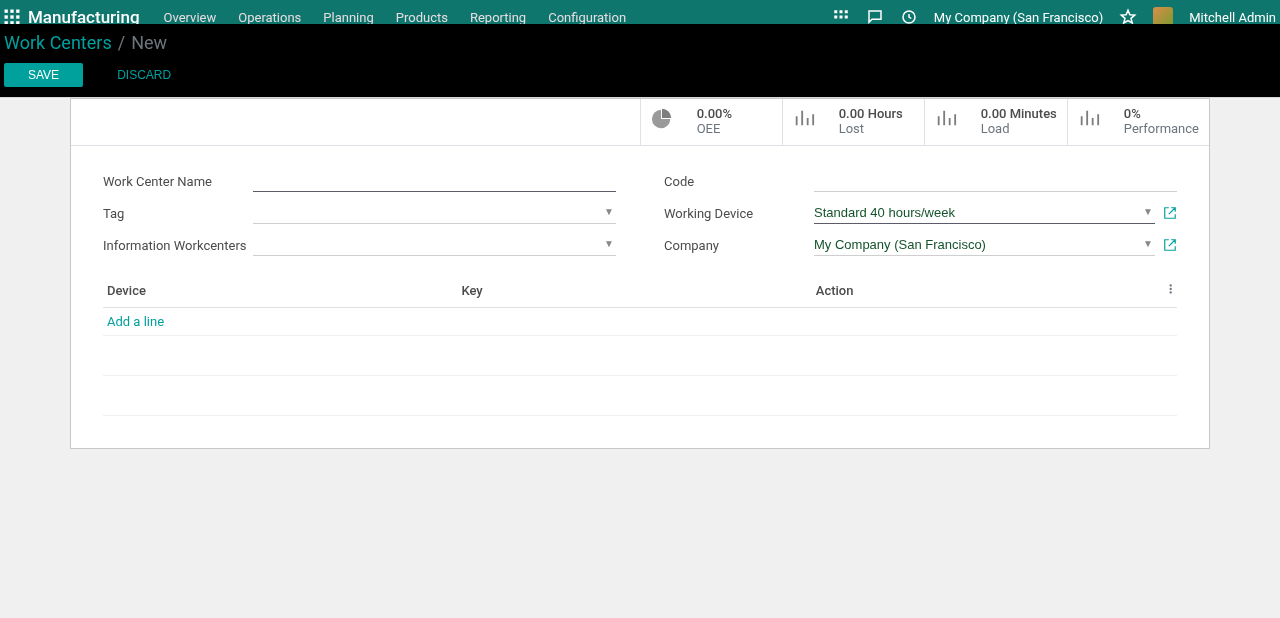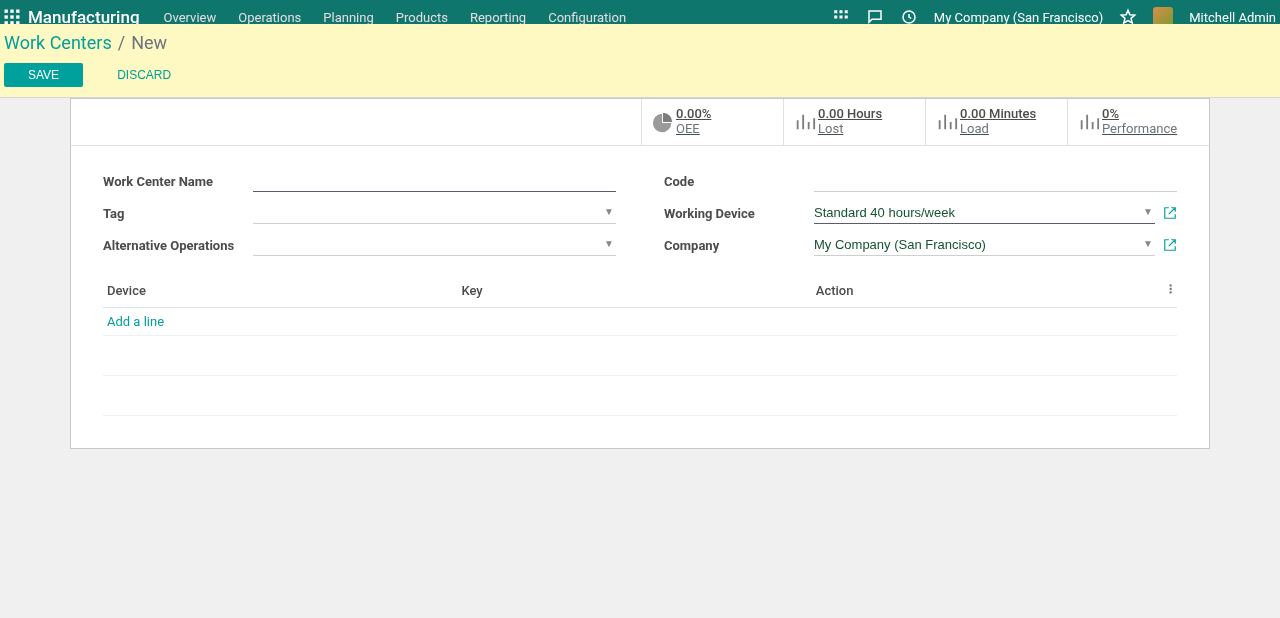--- a/index.html
+++ b/index.html
@@ -66,21 +66,21 @@
     background: linear-gradient(135deg,#d98e4a,#7c9a2e);
     display:inline-block;
   }
   .navbar .icon-placeholder {
     width: 18px; height: 18px;
     display:inline-block;
   }
 
   
   .control-panel {
-    background: #fef9c3;
+    background: #000000;
     border-bottom: 1px solid #d7d7d7;
     padding: 0 4px;
   }
   .breadcrumb {
     display: flex;
     align-items: center;
     gap: 6px;
     font-size: 18px;
     padding: 8px 0 4px;
   }
@@ -121,25 +121,24 @@
   
   .stat-row {
     display: flex;
     border-bottom: 1px solid #dee2e6;
   }
   .stat-row .space { flex: 1; }
   .stat-btn {
     min-width: 142px;
     border-left: 1px solid #dee2e6;
     display: flex;
-    align-items: center;
-    gap: 2px;
+    align-items: flex-start;
+    gap: 24px;
     padding: 8px 10px;
     cursor: pointer;
-    text-decoration: underline;
   }
   .stat-btn .sb-icon { color: #7d7d7d; width: 22px; height: 22px; }
   .stat-btn .sb-top { font-size: 13px; font-weight: 500; color: #4c4c4c; line-height: 1.15;}
   .stat-btn .sb-bot { font-size: 13px; color: #6c757d; line-height: 1.15;}
 
   
   .fields {
     display: flex;
     padding: 24px 32px 8px;
     gap: 48px;
@@ -147,21 +146,21 @@
   .col { flex: 1; }
   .row-f {
     display: flex;
     margin-bottom: 4px;
     min-height: 28px;
     align-items: flex-start;
   }
   .row-f .lbl {
     width: 150px;
     flex-shrink: 0;
-    font-weight: 700;
+    font-weight: 400;
     color: #4c4c4c;
     font-size: 13px;
     padding-top: 4px;
   }
   .row-f .fld {
     flex: 1;
     position: relative;
   }
   .input {
     width: 100%;
@@ -386,21 +385,21 @@
           </div>
         </div>
         <div class="row-f">
           <div class="lbl">Tag</div>
           <div class="fld">
             <input class="input" value="" style="">
             <span class="drop-caret">▼</span>
           </div>
         </div>
         <div class="row-f">
-          <div class="lbl">Alternative Operations</div>
+          <div class="lbl">Information Workcenters</div>
           <div class="fld">
             <input class="input" value="" style="">
             <span class="drop-caret">▼</span>
           </div>
         </div>
       </div>
 
       <div class="col">
         <div class="row-f">
           <div class="lbl">Code</div>

